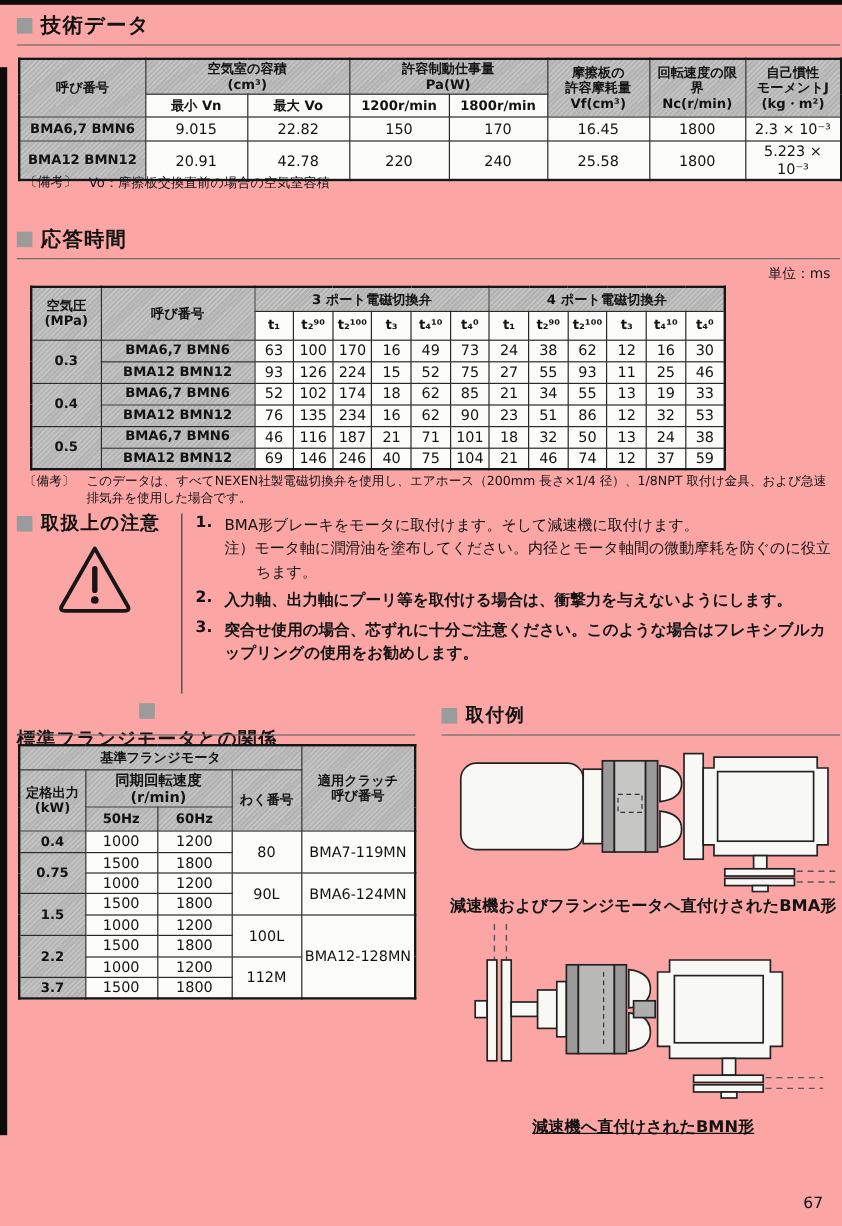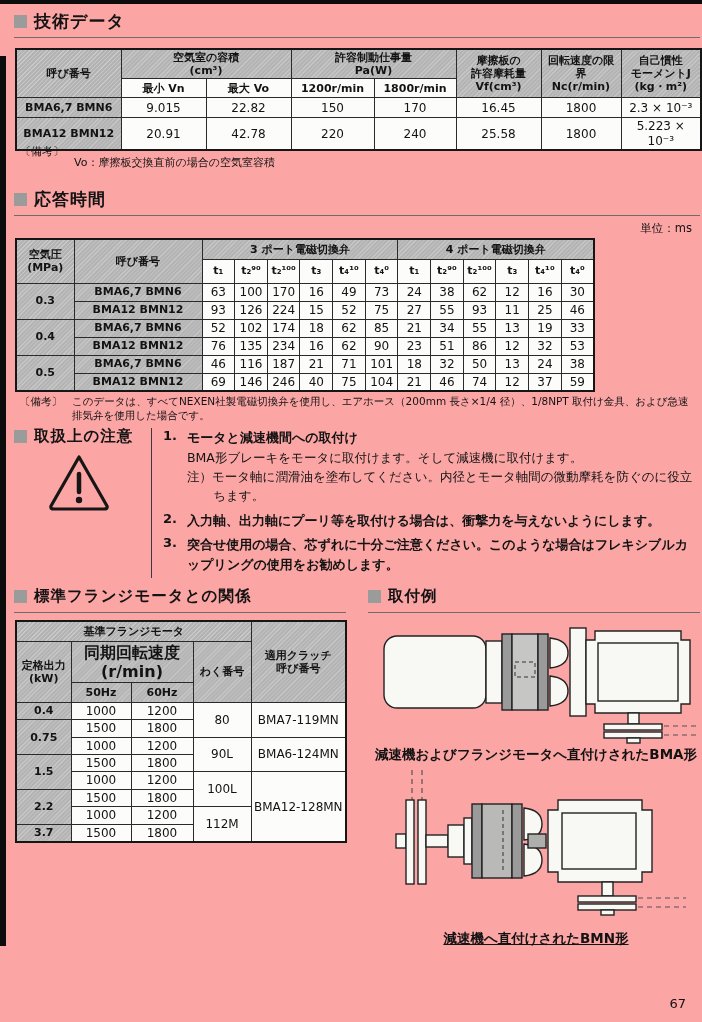--- a/index.html
+++ b/index.html
@@ -111,32 +111,32 @@
       <td class="num">25.58</td>
       <td class="num">1800</td>
       <td class="num">5.223 × 10⁻³</td>
     </tr>
   </tbody>
     </table>
 
   <div class="noteline" style="left:20px;top:144px;">
     <span class="lbl">〔備考〕</span>
     <span>
-      <span class="ln" style="margin-top:11px">Vo：摩擦板交換直前の場合の空気室容積</span>
+      <span class="ln" style="margin-top:1px">Vo：摩擦板交換直前の場合の空気室容積</span>
     </span>
   </div>
 
   <div class="sec-title" style="left:14px;top:188px;">
     <span class="sq"></span>
     <span>応答時間</span>
   </div>
   <div class="rule" style="left:14px;top:215px;width:686px;"></div>
   <div class="unit" style="right:10px;top:221px;">単位：ms</div>
 
-  <table class="tbl" style="left:15px;top:238px;width:580px;">
+  <table class="tbl" style="left:25px;top:238px;width:580px;">
     <colgroup>
         <col style="width:58px">
         <col style="width:128px">
       </colgroup>
     <tbody>
         <tr style="height:20px">
       <th rowspan="2" class="gray">
         <span class="ln">空気圧</span>
         <span class="ln">(MPa)</span>
       </th>
@@ -269,36 +269,35 @@
     <line x1="33" y1="22" x2="33" y2="40" stroke="#161616" stroke-width="4.5" stroke-linecap="round"></line>
     <circle cx="33" cy="48" r="3.2" fill="#161616"></circle>
   </svg>
 
   <div class="vdiv" style="left:151px;top:428px;height:150px;"></div>
 
   <div class="abs" style="left:163px;top:428px;width:537px;">
     <div class="hitem">
       <span class="hnum">1.</span>
       <span>
-        <span class="htitle ln">モータと減速機間への取付け</span>
         <span class="hbody ln">BMA形ブレーキをモータに取付けます。そして減速機に取付けます。</span>
         <span class="hbody ln hang">注）モータ軸に潤滑油を塗布してください。内径とモータ軸間の微動摩耗を防ぐのに役立ちます。</span>
       </span>
     </div>
     <div class="hitem">
       <span class="hnum">2.</span>
       <span class="htitle">入力軸、出力軸にプーリ等を取付ける場合は、衝撃力を与えないようにします。</span>
     </div>
     <div class="hitem">
       <span class="hnum">3.</span>
       <span class="htitle">突合せ使用の場合、芯ずれに十分ご注意ください。このような場合はフレキシブルカップリングの使用をお勧めします。</span>
     </div>
   </div>
 
-  <div class="sec-title" style="left:14px;top:586px;font-size:15.5px;">
+  <div class="sec-title" style="left:14px;top:586px;font-size:15.5px;flex-direction:column;">
     <span class="sq"></span>
     <span>標準フランジモータとの関係</span>
   </div>
   <div class="rule" style="left:14px;top:612px;width:332px;"></div>
 
   <table class="tbl" style="left:15px;top:620px;width:330px;">
     <colgroup>
         <col style="width:55px">
         <col style="width:60px">
         <col style="width:62px">
@@ -311,21 +310,21 @@
       <th rowspan="3" class="gray">
         <span class="ln">適用クラッチ</span>
         <span class="ln">呼び番号</span>
       </th>
     </tr>
     <tr style="height:20px">
       <th rowspan="2" class="gray">
         <span class="ln">定格出力</span>
         <span class="ln">(kW)</span>
       </th>
-      <th colspan="2" class="gray" style="font-size:16px">同期回転速度 (r/min)</th>
+      <th colspan="2" class="gray" style="font-size:12px">同期回転速度 (r/min)</th>
       <th rowspan="2" class="gray">わく番号</th>
     </tr>
     <tr style="height:20px">
       <th class="gray">50Hz</th>
       <th class="gray">60Hz</th>
     </tr>
     <tr style="height:17px">
       <td class="gray model">0.4</td>
       <td class="num">1000</td>
       <td class="num">1200</td>

